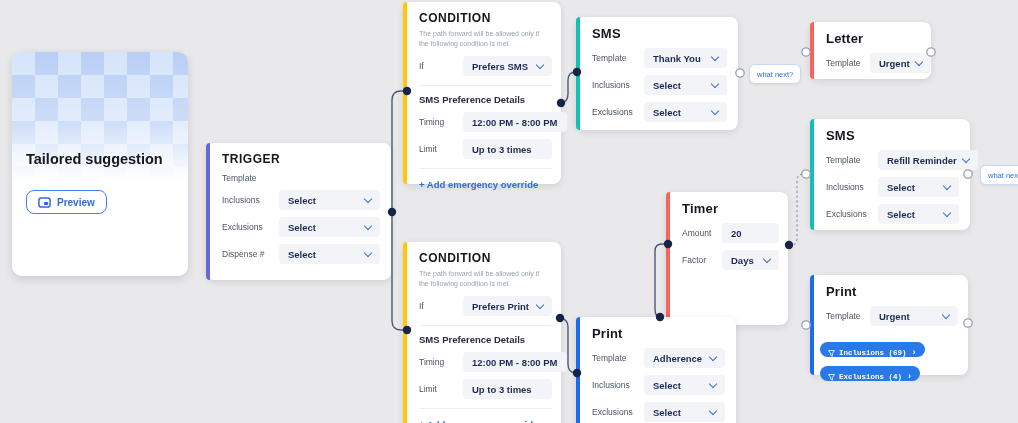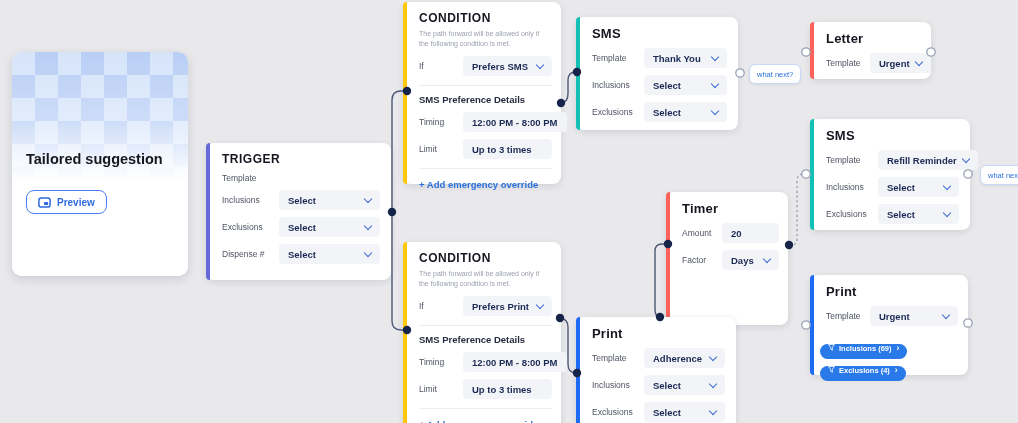--- a/index.html
+++ b/index.html
@@ -43,21 +43,21 @@
       linear-gradient(180deg,rgba(255,255,255,0) 0%,rgba(255,255,255,.25) 30%,#ffffff 58%),
       repeating-conic-gradient(rgba(147,180,240,.50) 0% 25%, rgba(206,224,250,.55) 25% 50%) 0 0 / 46px 46px,
       linear-gradient(180deg,#dfe9fb,#eef4fd);}
   .sugg-content{position:relative;padding:98px 14px 0 14px;}
   .sugg-title{font-size:14.5px;font-weight:700;color:#17181f;line-height:1.25;}
   .sugg-body{font-size:9.5px;color:#8f939c;line-height:1.4;margin-top:9px;}
   .preview-btn{margin-top:22px;display:inline-flex;align-items:center;gap:6px;height:24px;padding:0 11px;border:1.3px solid #4a7df2;border-radius:8px;background:#fff;color:#2f6ae0;font-size:10px;font-weight:600;cursor:pointer;font-family:inherit;}
 
   
   .badges{margin-top:11px;margin-left:-6px;}
-  .badge{display:inline-flex;align-items:flex-start;gap:4px;background:#2979e8;color:#fff;border-radius:9px;height:15px;padding:0 8px;font-size:7.5px;font-weight:600;cursor:pointer;margin-top:5px;}
+  .badge{display:inline-flex;align-items:flex-end;gap:4px;background:#2979e8;color:#fff;border-radius:9px;height:15px;padding:0 8px;font-size:7.5px;font-weight:600;cursor:pointer;margin-top:5px;font-family:Liberation Mono, monospace;}
   .badge .arrow{font-size:8.5px;line-height:1;margin-left:1px;}
   .badge-row{display:block;}
 
   
   .whatnext{position:absolute;background:#fff;border:1px solid #c7d9f6;border-radius:6px;height:18px;display:flex;align-items:center;padding:0 7px;font-size:7.5px;color:#2a6fdb;box-shadow:0 1px 3px rgba(0,0,0,.07);white-space:nowrap;}
 
   
   svg.wires{position:absolute;inset:0;pointer-events:none;}
   svg.wires .port{pointer-events:auto;cursor:crosshair;}
 </style>

